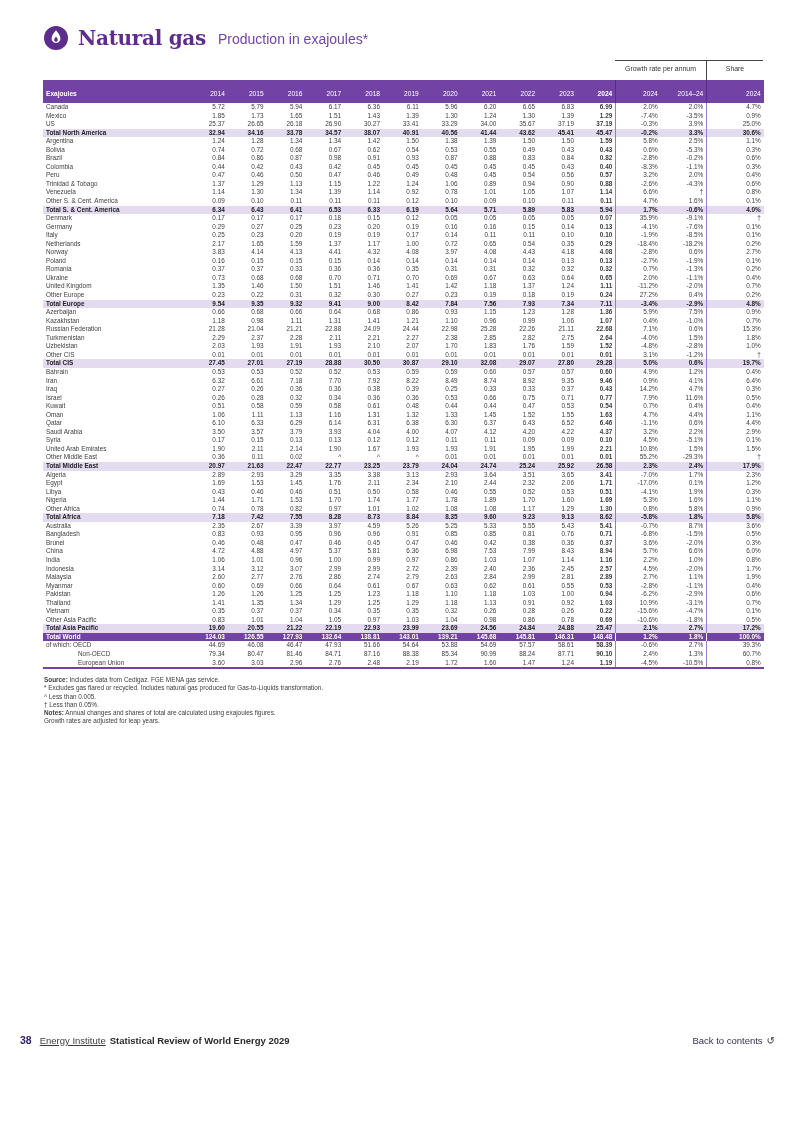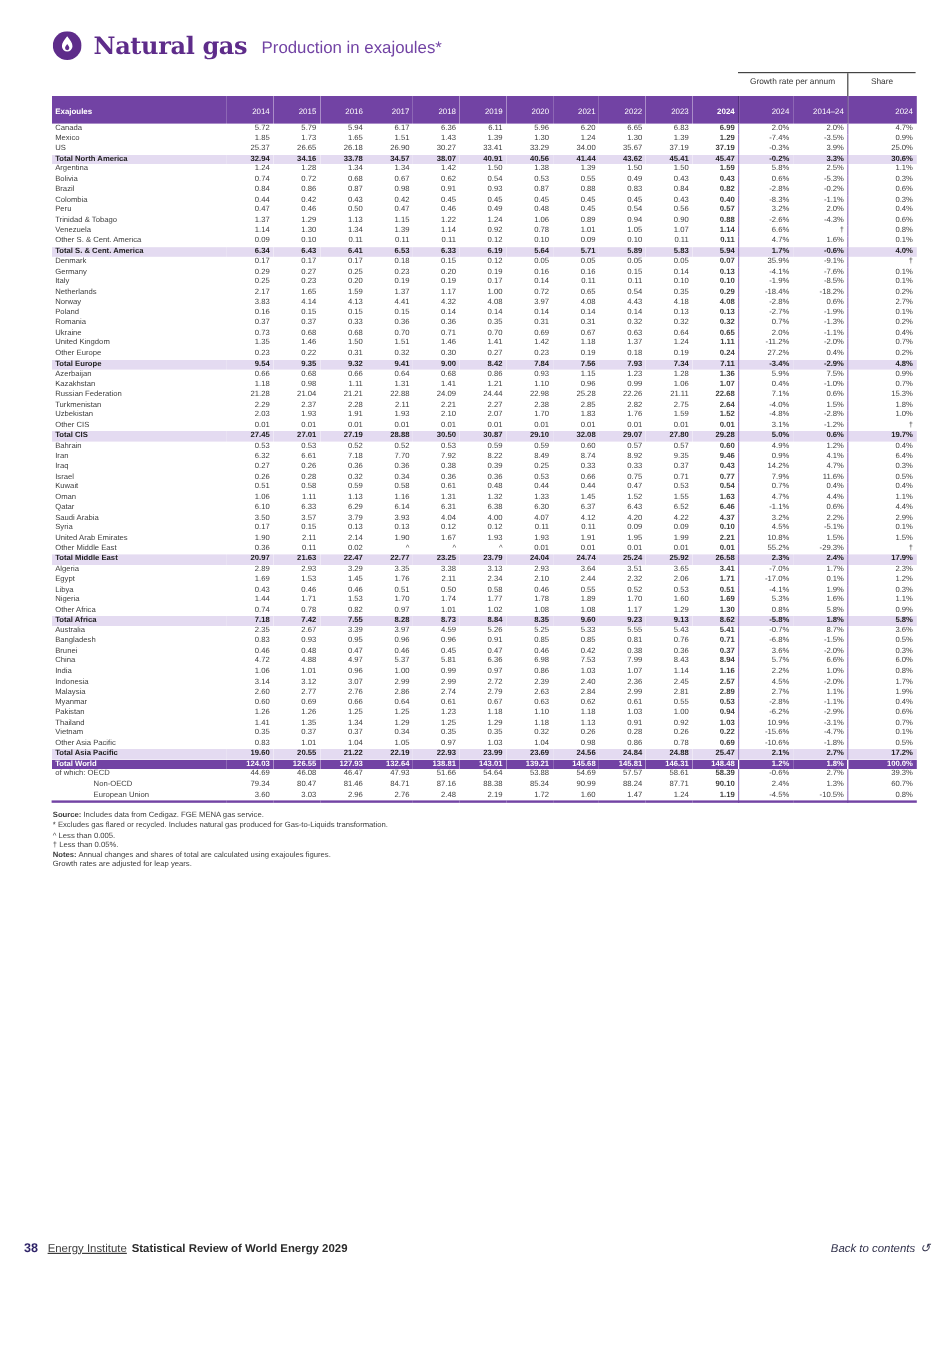--- a/index.html
+++ b/index.html
@@ -55,21 +55,21 @@
   .footnotes{position:absolute;top:676px;left:44px;width:560px;}
   .fn{font-size:6.4px;line-height:8.3px;color:#3c3c3c;}
   .fn .b{font-weight:700;}
 
   
   .footer{position:absolute;top:1014px;left:20px;right:18px;display:flex;
     align-items:center;margin-top:20px;}
   .pageno{font-weight:700;font-size:10.5px;color:#2f2468;}
   .org{font-size:9.5px;color:#3d3d3d;margin-left:8px;text-decoration:underline;}
   .pub{font-size:9.5px;font-weight:700;color:#2b2b2b;margin-left:4px;}
-  .backlink{margin-left:auto;font-size:9.5px;color:#33334d;cursor:pointer;display:flex;align-items:baseline;font-style:italic;}
+  .backlink{margin-left:auto;font-size:9.5px;color:#33334d;cursor:pointer;display:flex;align-items:baseline;}
   .backlink .ico{margin-left:4px;font-size:10px;color:#33334d;}
 </style>
 </head>
 <body>
 
 <div class="page">
 
   <div class="title-row">
     <span class="flame-badge">
       <svg viewBox="0 0 24 24" width="24" height="24">

